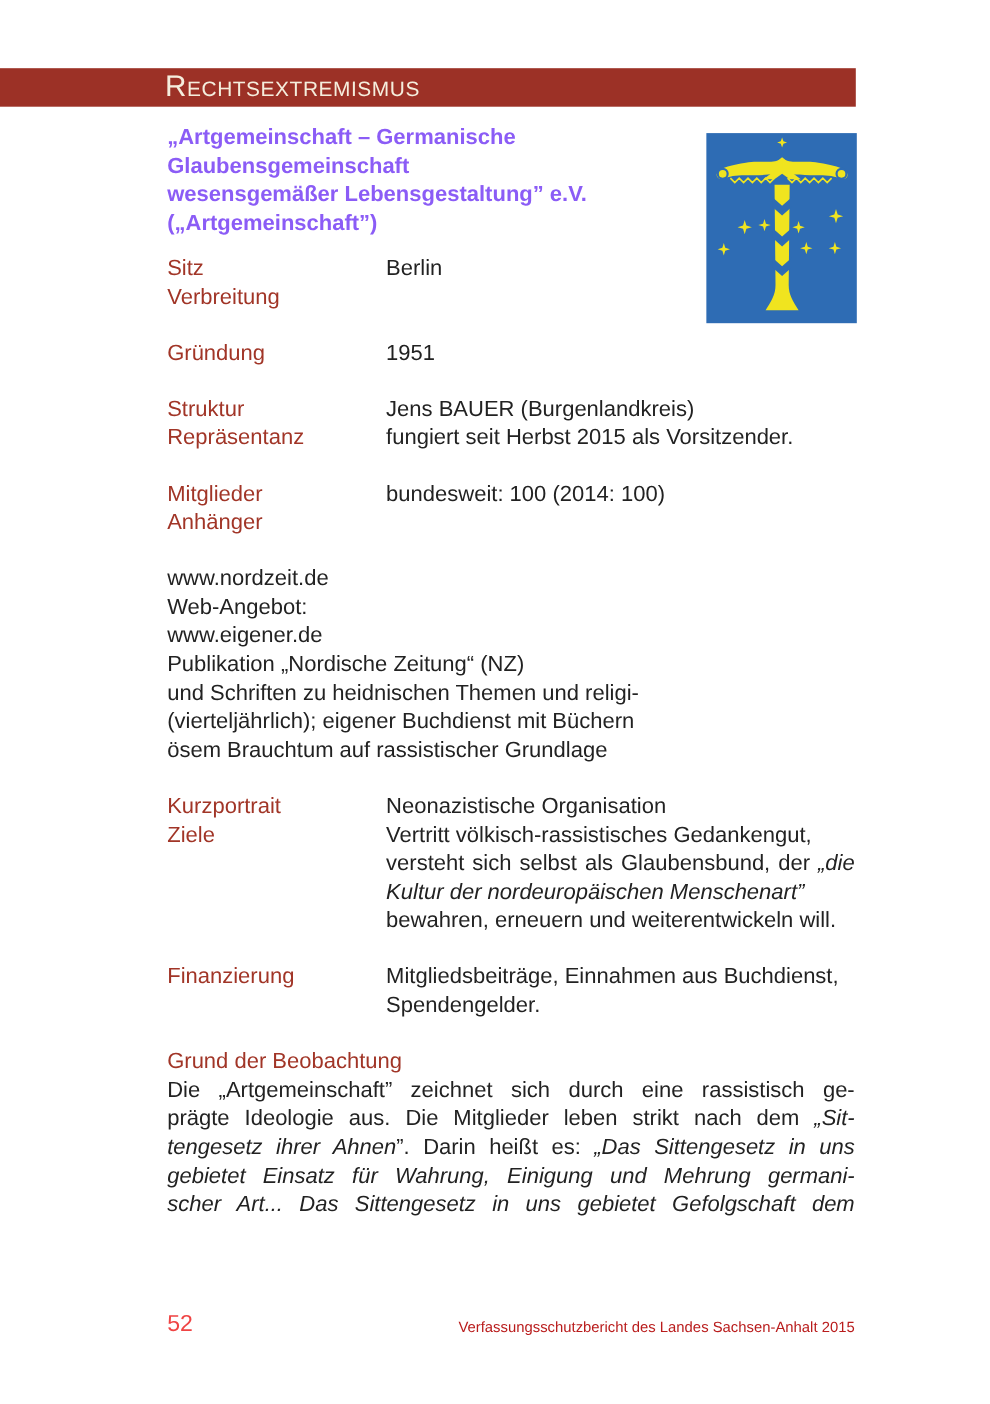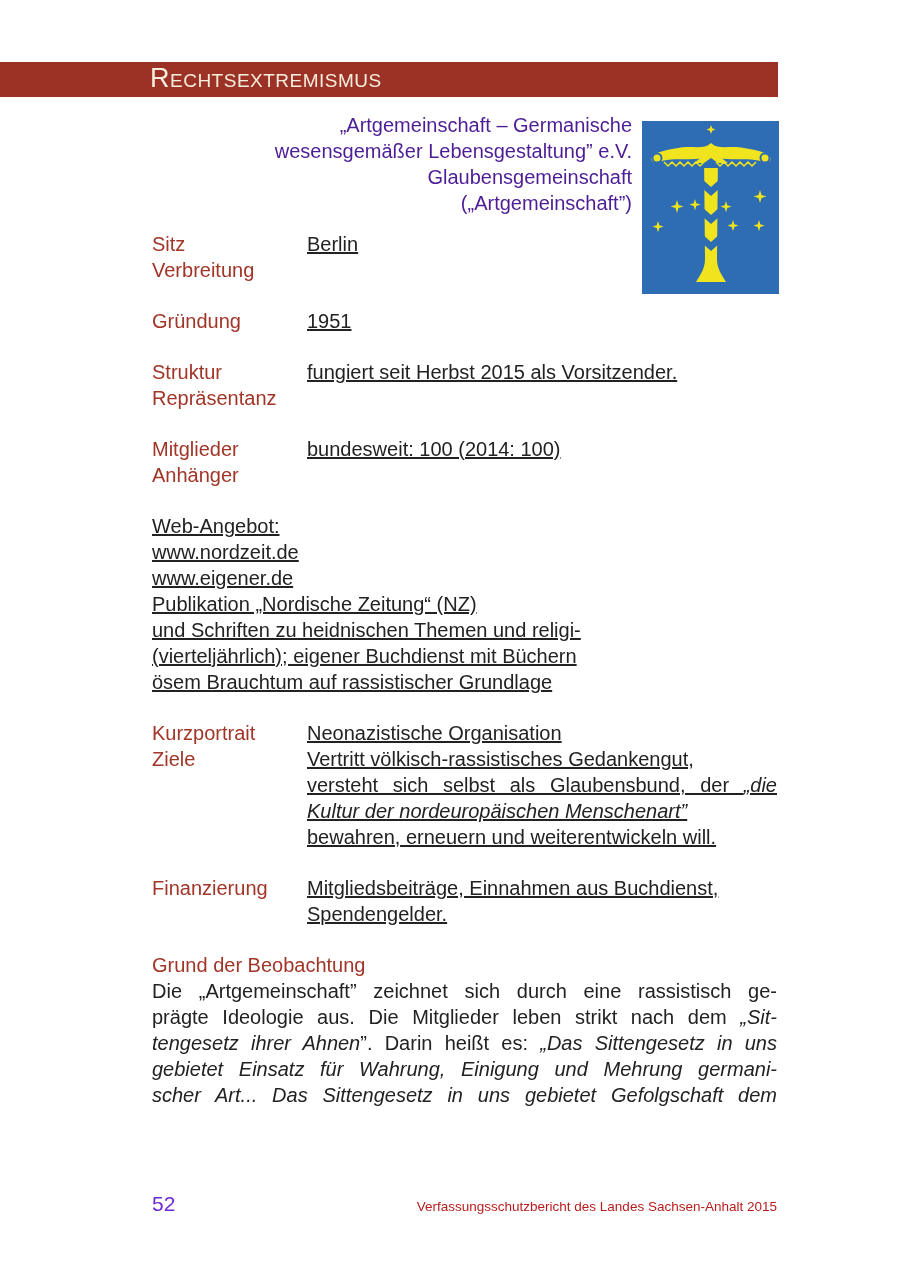--- a/index.html
+++ b/index.html
@@ -22,62 +22,62 @@
     color:#f5eedd;
     font-size:19px;
     letter-spacing:0.5px;
     line-height:35px;
     white-space:nowrap;
   }
   .bar-text .cap{font-size:27px;}
   
   .title{
     position:absolute;left:152px;top:112px;width:480px;
-    color:#4c1d95;font-weight:normal;font-size:20px;line-height:26px;text-align:right;
+    color:#8b5cf6;font-weight:bold;font-size:20px;line-height:26px;
   }
   
   .logo{
     position:absolute;left:642px;top:121px;width:137px;height:173px;
   }
   
   .main{
     position:absolute;left:152px;top:231px;width:625px;
     font-size:20px;line-height:26px;
   }
-  .row{display:flex;margin-bottom:25px;}
+  .row{display:flex;margin-bottom:25px;gap:44px;}
   .rlabel{width:155px;flex:0 0 155px;color:#a13527;}
-  .rvalue{width:470px;flex:1;text-decoration:underline;}
+  .rvalue{width:470px;flex:1;}
   .ln{min-height:26px;}
   .just{text-align:justify;text-align-last:justify;}
   .it{font-style:italic;}
   .obs-heading{color:#a13527;}
   .obs{width:625px;}
   
   .pagenum{
-    position:absolute;left:152px;top:1192px;font-size:21px;color:#6d28d9;
+    position:absolute;left:152px;top:1192px;font-size:21px;color:#ef4444;
   }
   .footnote{
     position:absolute;right:123px;top:1199px;font-size:13.5px;color:#b91c1c;
   }
 </style>
 </head>
 <body>
 
 <div class="page">
 
   <div class="bar">
     <div class="bar-text">
       <span class="cap">R</span><span>ECHTSEXTREMISMUS</span>
     </div>
   </div>
 
   <div class="title">
     <div>„Artgemeinschaft – Germanische</div>
+    <div>Glaubensgemeinschaft</div>
     <div>wesensgemäßer Lebensgestaltung” e.V.</div>
-    <div>Glaubensgemeinschaft</div>
     <div>(„Artgemeinschaft”)</div>
   </div>
 
   <div class="logo">
     <svg width="137" height="173" viewBox="0 0 137 173" xmlns="http://www.w3.org/2000/svg">
       <rect x="0" y="0" width="137" height="173" fill="#2e6cb4"></rect>
 
       <path d="M62,33 L76,33 L75,138 C75,147 79,153 84,161 L54,161 C59,153 63,147 63,138 Z" fill="#f0e41f"></path>
 
       <path d="M69,22 L83,33 L55,33 Z" fill="#f0e41f"></path>
@@ -126,36 +126,37 @@
           <div class="rvalue">
             <div class="ln"><span>1951</span></div>
           </div>
         </div>
         <div class="row">
           <div class="rlabel">
             <div class="ln">Struktur</div>
             <div class="ln">Repräsentanz</div>
           </div>
           <div class="rvalue">
+            <div class="ln"><span>Jens BAUER (Burgenlandkreis)</span></div>
             <div class="ln"><span>fungiert seit Herbst 2015 als Vorsitzender.</span></div>
           </div>
         </div>
         <div class="row">
           <div class="rlabel">
             <div class="ln">Mitglieder</div>
             <div class="ln">Anhänger</div>
           </div>
           <div class="rvalue">
             <div class="ln"><span>bundesweit: 100 (2014: 100)</span></div>
           </div>
         </div>
         <div class="row">
           <div class="rvalue">
+            <div class="ln"><span>www.nordzeit.de</span></div>
             <div class="ln"><span>Web-Angebot:</span></div>
-            <div class="ln"><span>www.nordzeit.de</span></div>
             <div class="ln"><span>www.eigener.de</span></div>
             <div class="ln"><span>Publikation „Nordische Zeitung“ (NZ)</span></div>
             <div class="ln"><span>und Schriften zu heidnischen Themen und religi-</span></div>
             <div class="ln"><span>(vierteljährlich); eigener Buchdienst mit Büchern</span></div>
             <div class="ln"><span>ösem Brauchtum auf rassistischer Grundlage</span></div>
           </div>
         </div>
         <div class="row">
           <div class="rlabel">
             <div class="ln">Kurzportrait</div>

